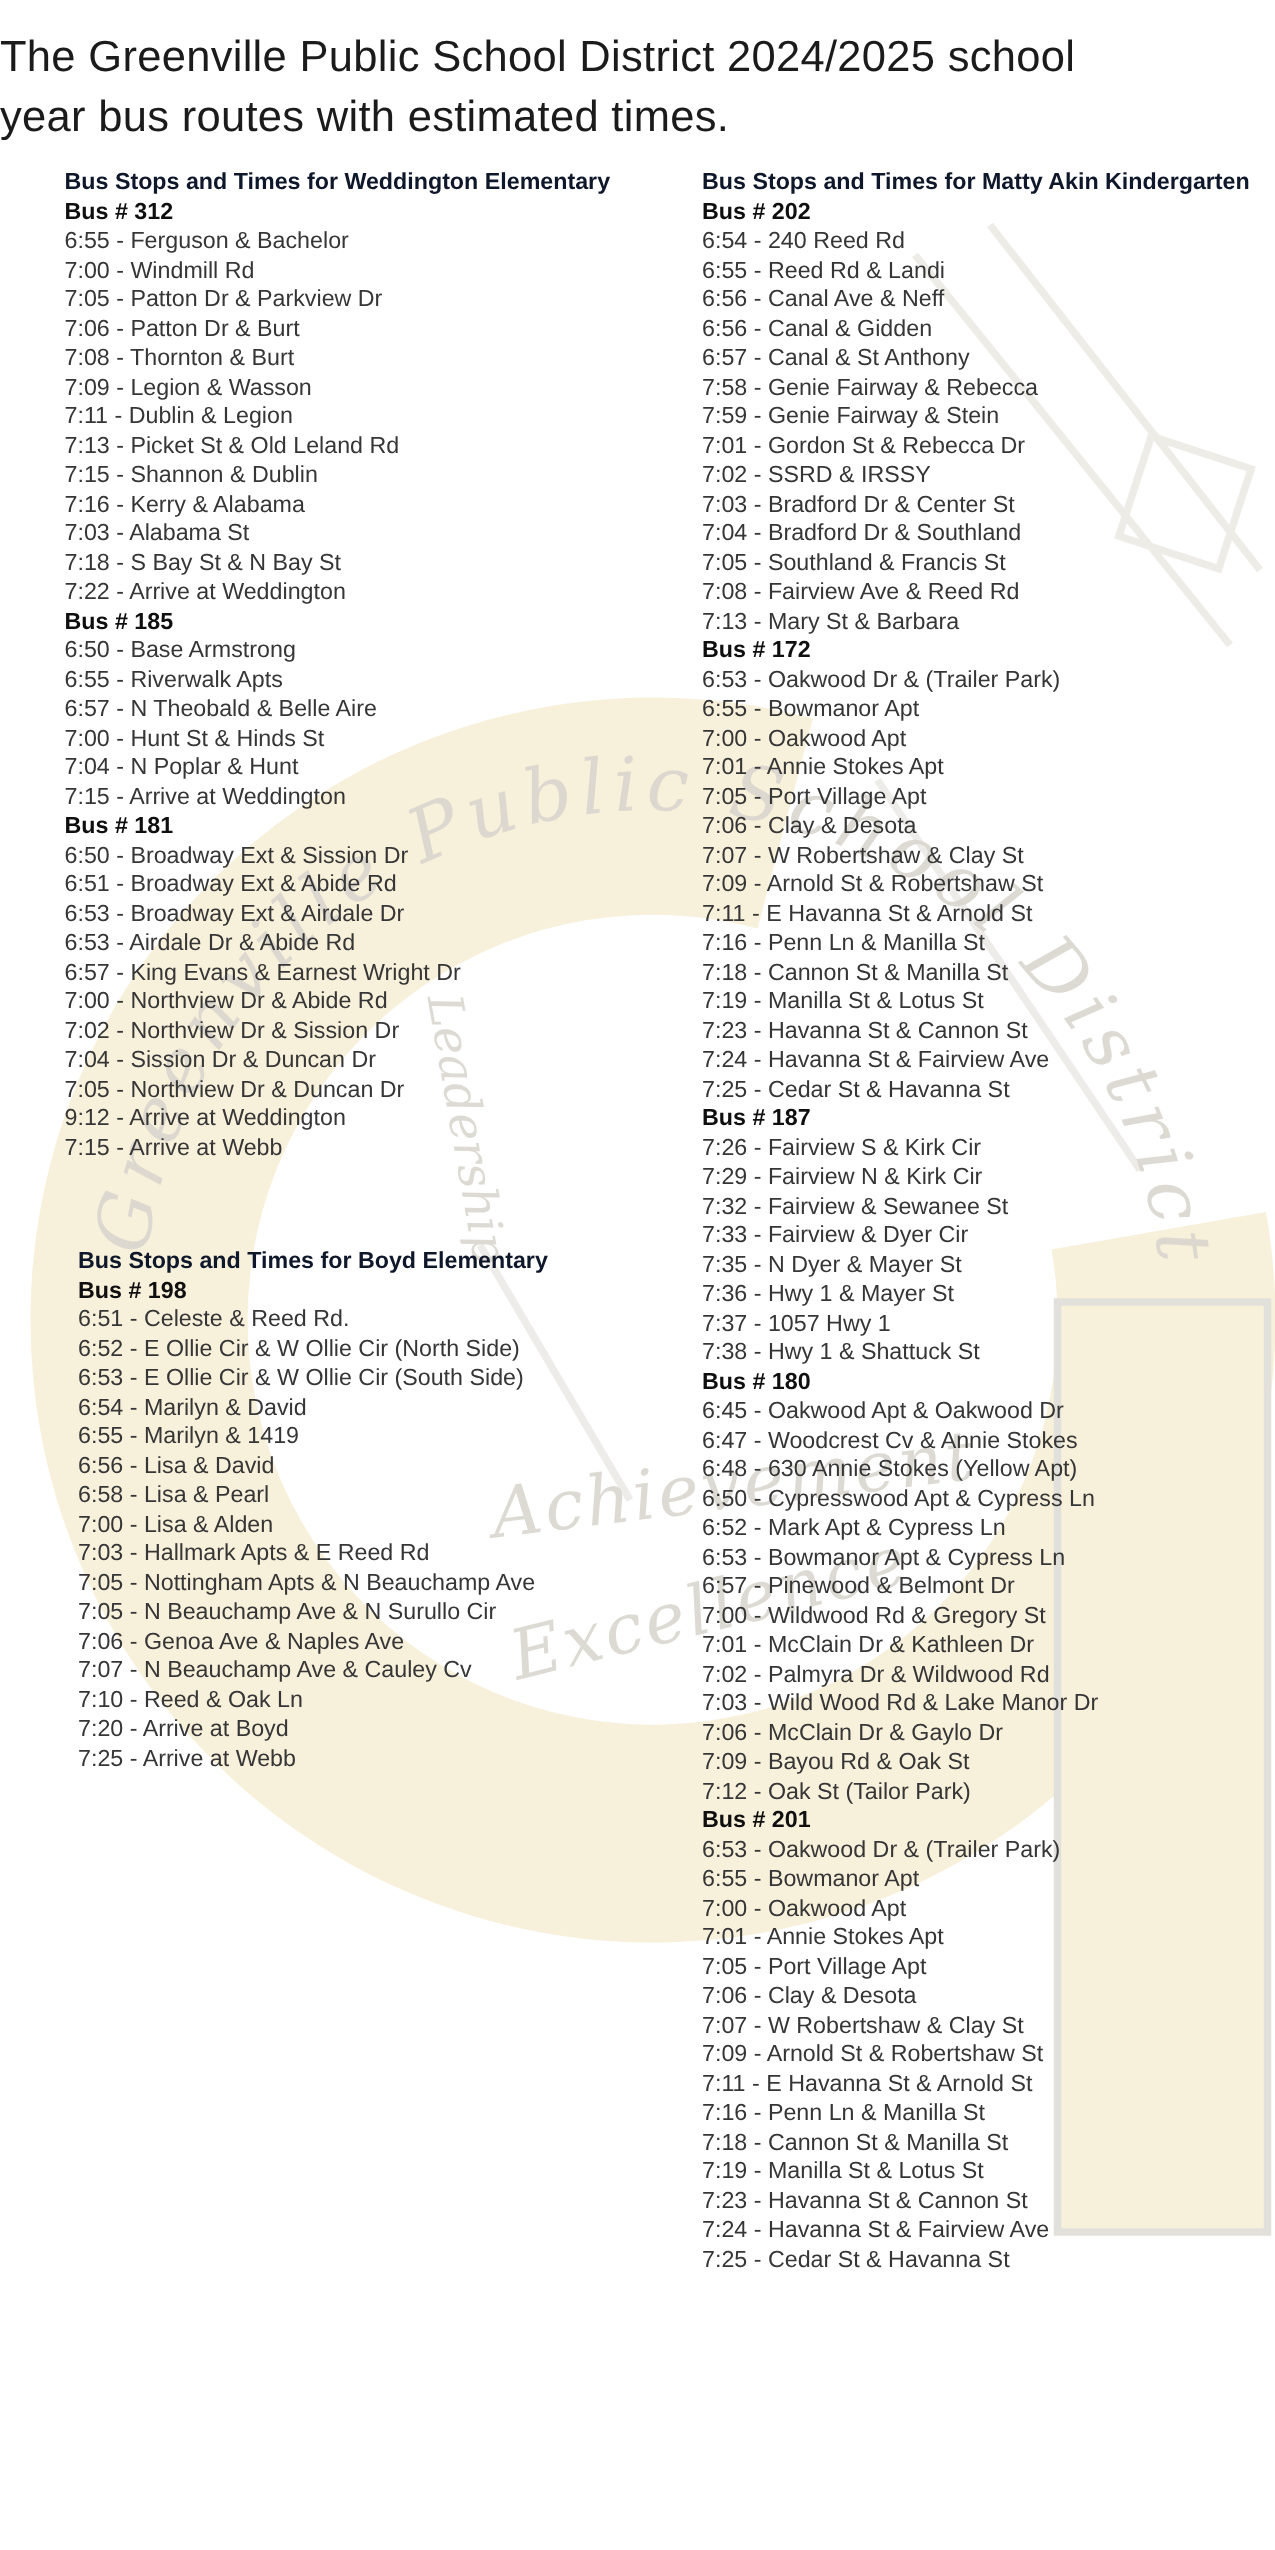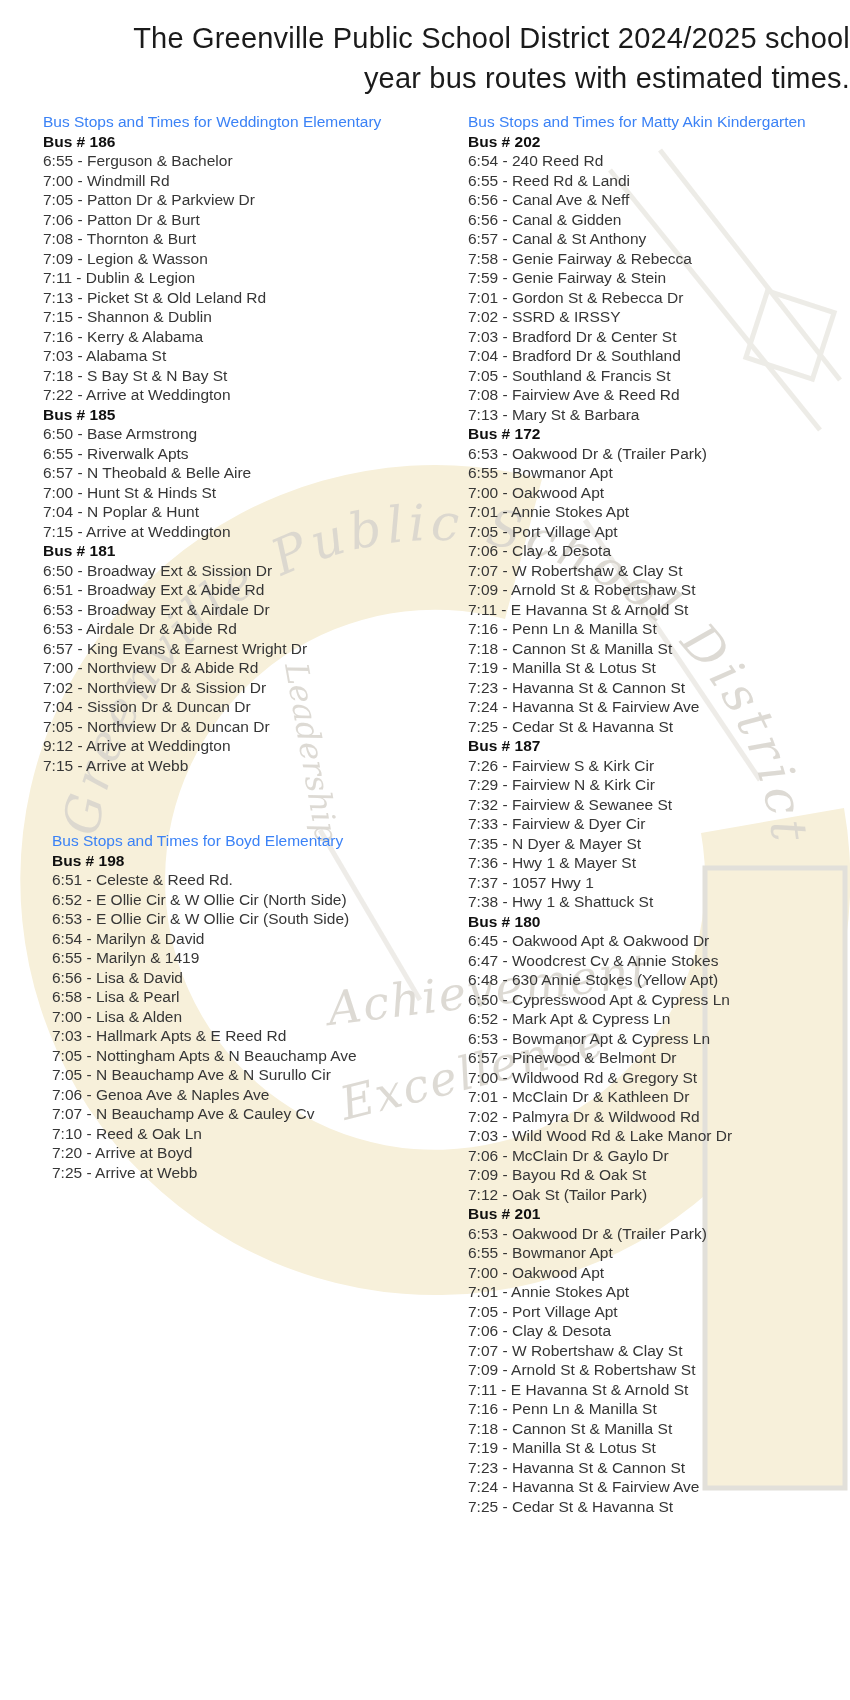--- a/index.html
+++ b/index.html
@@ -5,27 +5,27 @@
   html,body{margin:0;padding:0;}
   body{
     width:850px;height:1700px;position:relative;background:#ffffff;
     font-family:"Liberation Sans", sans-serif;overflow:hidden;
   }
   .page{position:absolute;inset:0;}
   .watermark{position:absolute;inset:0;z-index:0;pointer-events:none;}
   .content{position:absolute;inset:0;z-index:1;}
   .page-title{
     position:absolute;top:18px;left:0;right:0;margin:0;
-    text-align:right;font-size:29px;line-height:40px;
+    text-align:left;font-size:29px;line-height:40px;
     font-weight:500;color:#1b1b1b;letter-spacing:.2px;
   }
   .col{position:absolute;top:112px;width:420px;font-size:15.5px;line-height:19.5px;color:#363636;}
   .col-left{left:43px;}
   .col-right{left:468px;}
-  .school-heading{font-weight:400;color:#3b82f6;}
+  .school-heading{font-weight:700;color:#0f172a;}
   .bus-label{font-weight:700;color:#0f0f0f;}
   .stop-line{white-space:nowrap;}
   
   .col-left .section:nth-child(2){margin-top:56px;margin-left:9px;}
 </style>
 </head>
 <body>
 
 <div class="page">
 
@@ -59,21 +59,21 @@
       </g>
     </svg>
   </div>
 
   <div class="content">
     <h1 class="page-title"><span>The Greenville Public School District 2024/2025 school</span><br><span>year bus routes with estimated times.</span></h1>
 
     <div class="col col-left" id="col0">
         <div class="section">
           <div class="school-heading">Bus Stops and Times for Weddington Elementary</div>
-          <div class="bus-label">Bus # 186</div>
+          <div class="bus-label">Bus # 312</div>
           <div class="stop-line">6:55 - Ferguson &amp; Bachelor</div>
           <div class="stop-line">7:00 - Windmill Rd</div>
           <div class="stop-line">7:05 - Patton Dr &amp; Parkview Dr</div>
           <div class="stop-line">7:06 - Patton Dr &amp; Burt</div>
           <div class="stop-line">7:08 - Thornton &amp; Burt</div>
           <div class="stop-line">7:09 - Legion &amp; Wasson</div>
           <div class="stop-line">7:11 - Dublin &amp; Legion</div>
           <div class="stop-line">7:13 - Picket St &amp; Old Leland Rd</div>
           <div class="stop-line">7:15 - Shannon &amp; Dublin</div>
           <div class="stop-line">7:16 - Kerry &amp; Alabama</div>

